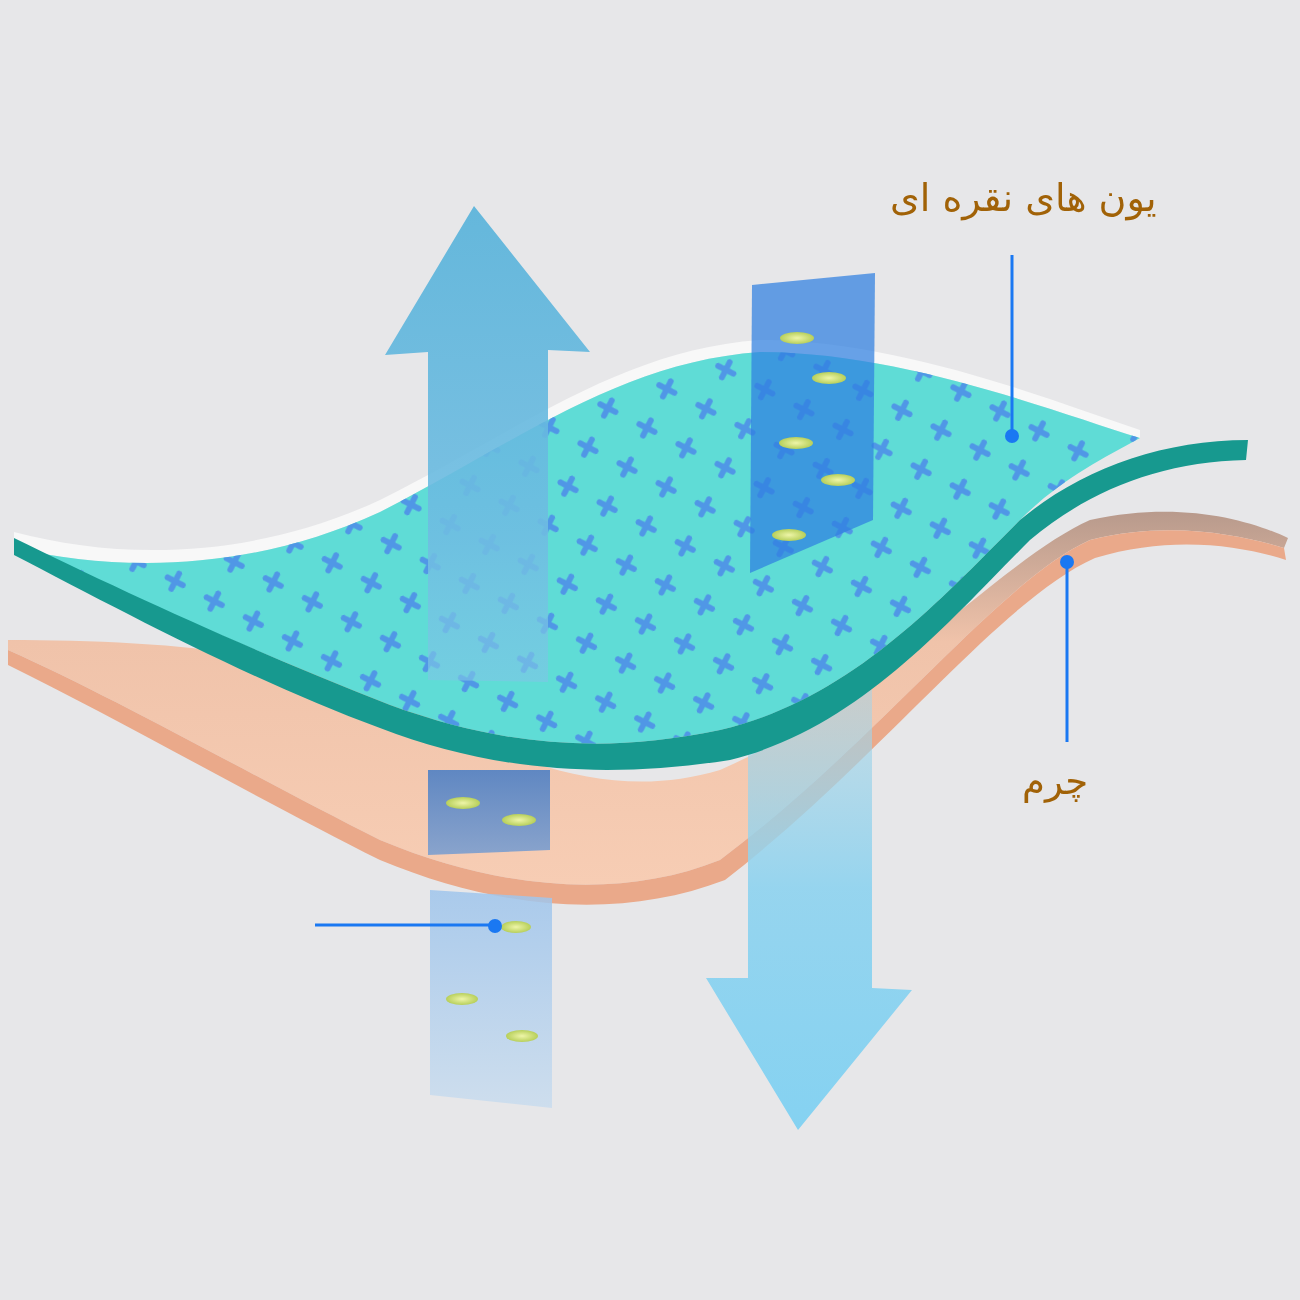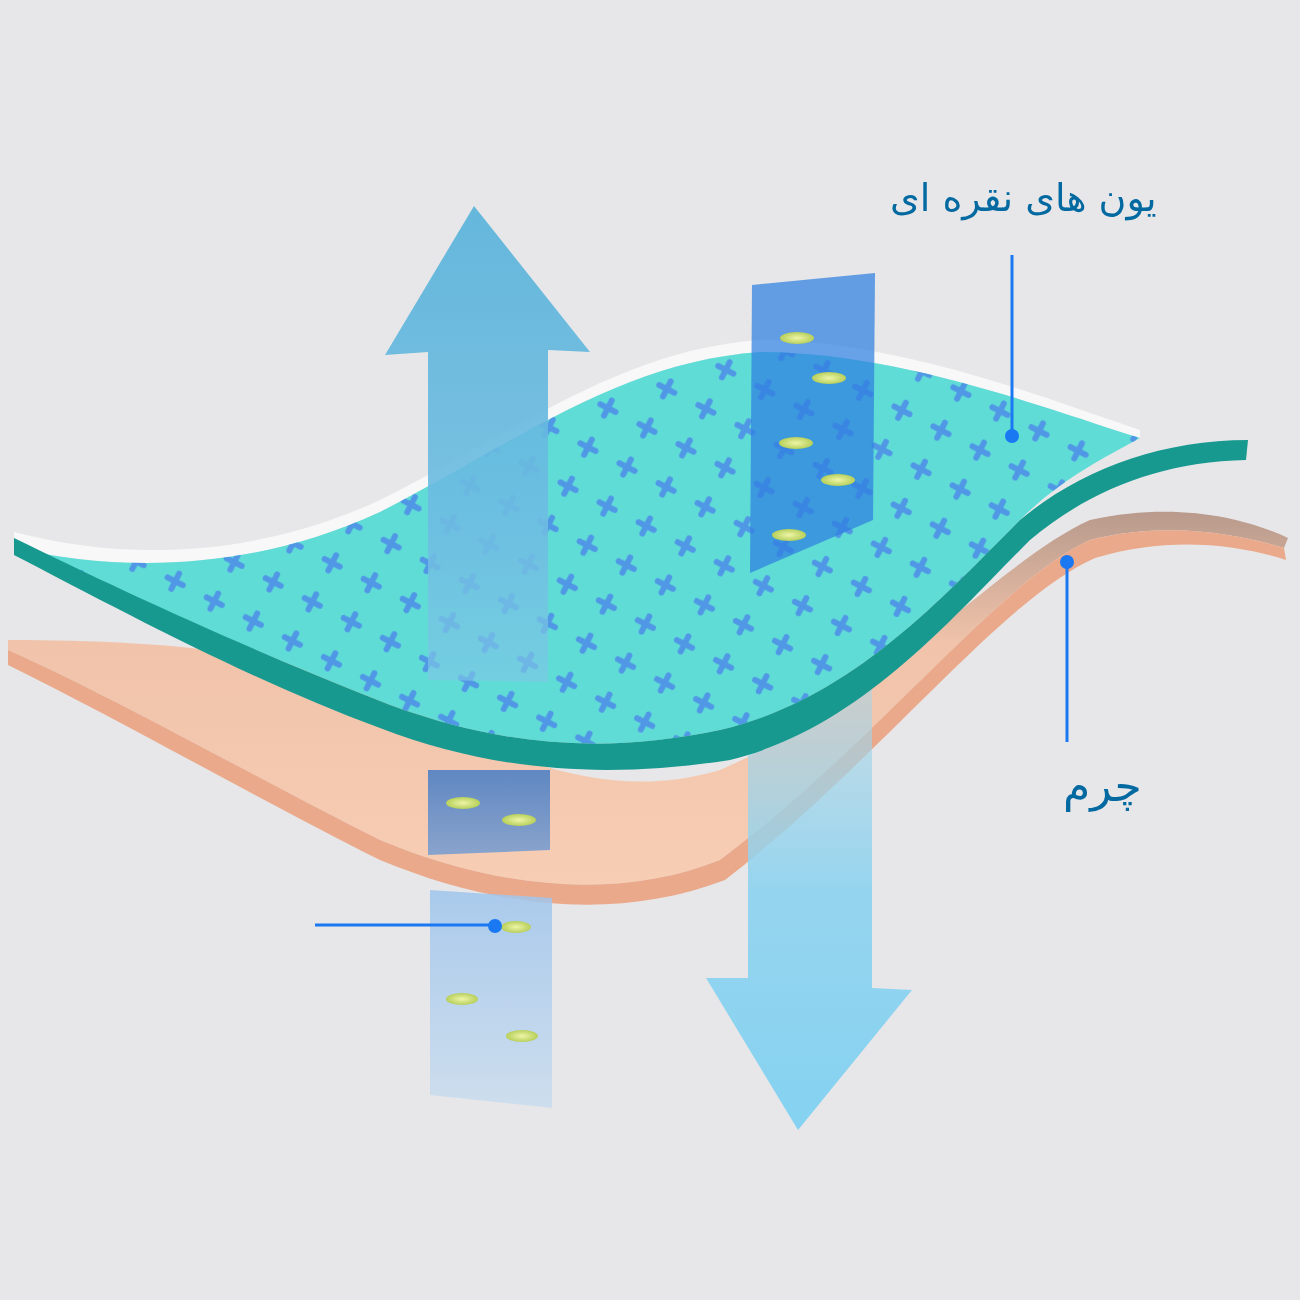--- a/index.html
+++ b/index.html
@@ -6,26 +6,26 @@
   body {
     width:1300px; height:1300px; overflow:hidden;
     background:#e7e7e9;
     font-family:"DejaVu Sans", sans-serif;
   }
   .stage { position:relative; width:1300px; height:1300px; }
   svg.scene { position:absolute; left:0; top:0; }
   .label {
     position:absolute;
     direction:rtl;
-    color:#0369a1;
+    color:#a16207;
     white-space:nowrap;
     font-family:"DejaVu Sans", sans-serif;
   }
   #label-ions { left:890px; top:176px; font-size:38px; }
-  #label-leather { left:1022px; top:760px; font-size:44px;margin-left:41px; }
+  #label-leather { left:1022px; top:760px; font-size:37px; }
   #label-bacteria { left:112px; top:900px; font-size:44px; }
 </style>
 </head>
 <body>
 
 <div class="stage">
   <svg class="scene" width="1300" height="1300" viewBox="0 0 1300 1300">
     <defs>
       <pattern id="crosses" x="0" y="0" width="62" height="62" patternUnits="userSpaceOnUse" patternTransform="rotate(-18)">
         <g stroke="#4f8fe8" stroke-width="6" stroke-linecap="round" opacity="0.9">

